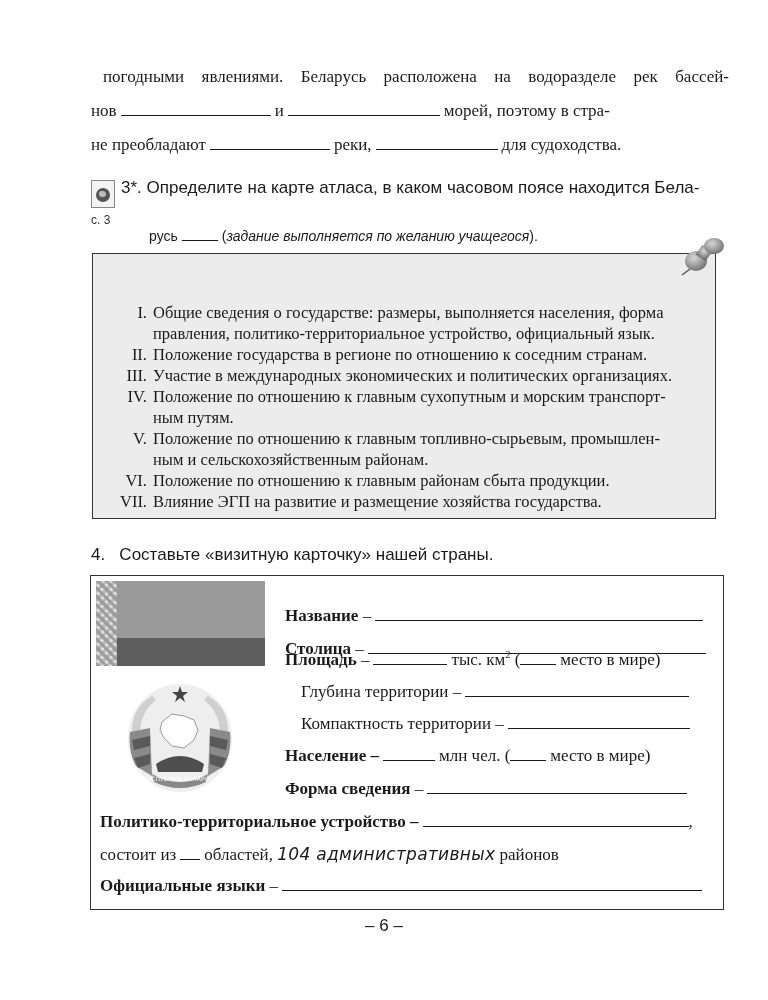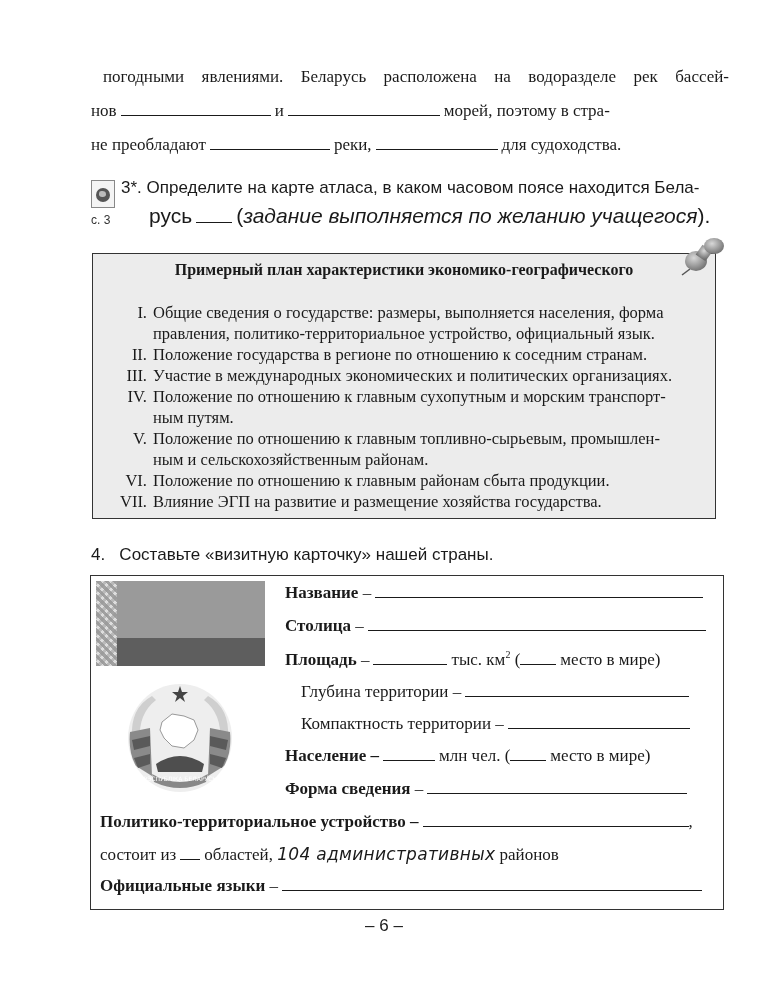--- a/index.html
+++ b/index.html
@@ -1,21 +1,21 @@
 <!DOCTYPE html>
 <html><head>
 <meta charset="utf-8">
 <style>
   html, body { margin: 0; padding: 0; background: #ffffff; }
   body { width: 768px; height: 1000px; position: relative; overflow: hidden; color: #1a1a1a; }
   .sans { font-family: "Liberation Sans", "DejaVu Sans", sans-serif; }
   .abs { position: absolute; }
   .line { position: absolute; font-family: "Liberation Serif", serif; font-size: 17px; white-space: nowrap; }
   .blank { display: inline-block; border-bottom: 1.6px solid #1a1a1a; height: 14px; vertical-align: baseline; margin: 0 4px; }
-  .b { font-weight: bold; }
+  .b { font-weight: bold; margin-top: 23px; }
 
   
   .atlas-icon { position: absolute; left: 91px; top: 180px; width: 22px; height: 26px; border: 1px solid #888; background: #f4f4f4; }
   .atlas-icon .globe { position: absolute; left: 4px; top: 7px; width: 14px; height: 14px; border-radius: 50%; background: #555; }
   .atlas-icon .globe::after { content: ""; position: absolute; left: 3px; top: 3px; width: 7px; height: 6px; background: #bbb; border-radius: 40% 60% 50% 50%; }
   .atlas-page { position: absolute; left: 91px; top: 213px; font-family: "Liberation Sans", sans-serif; font-size: 12px; color: #333; }
 
   
   .plan-box { position: absolute; left: 92px; top: 253px; width: 624px; height: 266px; background: #ececec; border: 1.5px solid #333; box-sizing: border-box; }
   .plan-title { position: absolute; left: 0; width: 100%; text-align: center; font-family: "Liberation Serif", serif; font-weight: bold; font-size: 16px; }
@@ -52,26 +52,25 @@
 </div>
 
 <div class="atlas-icon">
     <div class="globe"></div>
   </div>
 <div class="atlas-page">с. 3</div>
 <div class="abs sans" style="left:121px; top:178px; font-size:17px; white-space:nowrap;">
   <span>3*.</span>
   <span>Определите на карте атласа, в каком часовом поясе находится Бела-</span>
 </div>
-<div class="abs sans" style="left:149px; top:204px; font-size:21px; white-space:nowrap;">
+<div class="abs sans" style="left:149px; top:226px; font-size:14px; white-space:nowrap;">
   <span>русь</span><span class="blank" style="width:36px;"></span><span>(</span><i>задание выполняется по желанию учащегося</i><span>).</span>
 </div>
 
 <div class="plan-box">
-  <div class="plan-title" style="top:7px;">Примерный план характеристики экономико-географического</div>
 
   <div class="plan-item" style="left:10px; top:49px;">
     <span class="plan-num">I.</span>
     <span class="plan-text">Общие сведения о государстве: размеры, выполняется населения, форма</span>
   </div>
   <div class="plan-item" style="left:10px; top:70px;">
     <span class="plan-text">правления, политико-территориальное устройство, официальный язык.</span>
   </div>
   <div class="plan-item" style="left:10px; top:91px;">
     <span class="plan-num">II.</span>

